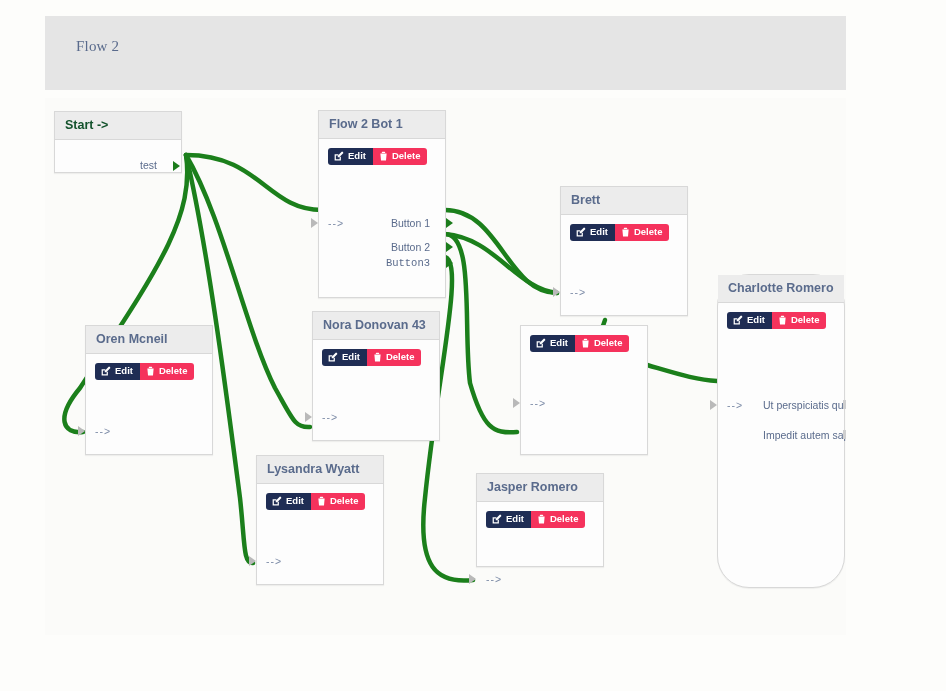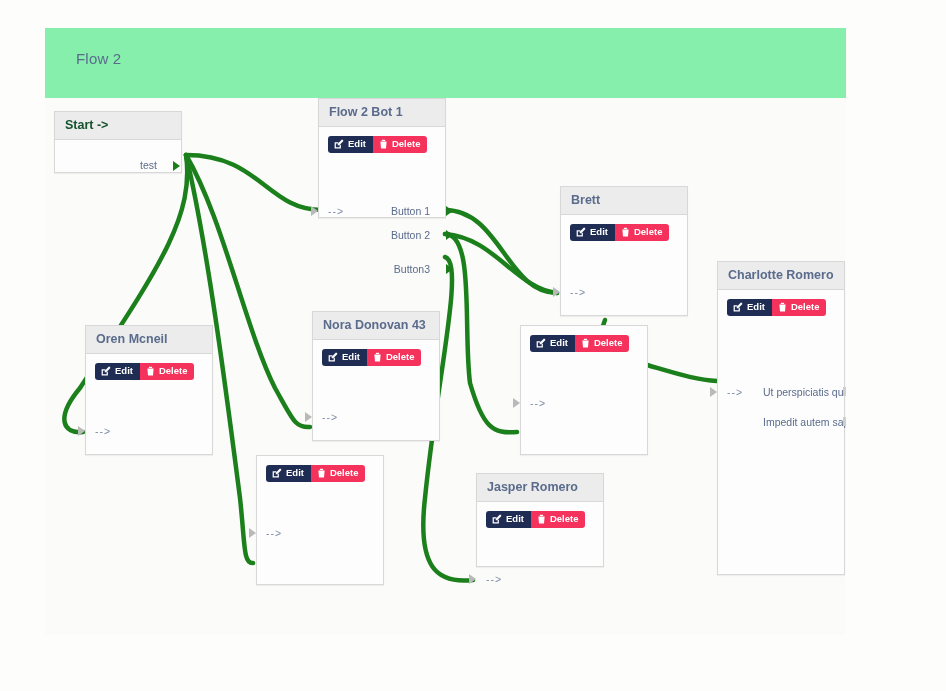--- a/index.html
+++ b/index.html
@@ -21,25 +21,26 @@
     position: absolute;
     left: 0; top: 0;
     width: 946px; height: 691px;
     background: #fdfdfb;
   }
 
   
   #flow-header {
     position: absolute;
     left: 45px;
-    top: 28px;
+    top: 16px;
     width: 801px;
     height: 74px;
-    background: #86efac;
+    background: #e5e5e5;
     box-sizing: border-box;
+    font-family: Liberation Serif, serif;
   }
   #flow-title {
     position: absolute;
     left: 31px;
     top: 22px;
     font-size: 15px;
     color: #5a6b8c;
     letter-spacing: .2px;
     white-space: nowrap;
   }
@@ -197,21 +198,21 @@
     <div class="node start" style="left:9px; top:13px; width:128px; height:62px;">
       <div class="node-header">Start -&gt;</div>
       <div class="node-body">
         <div class="port-row port-out" style="margin-top:10px;">
           <span>test</span>
           <span class="handle out green" style="top:3px;"></span>
         </div>
       </div>
     </div>
 
-    <div class="node" style="left:273px; top:0; width:128px; height:120px;">
+    <div class="node" style="left:273px; top:12px; width:128px; height:188px;">
       <div class="node-header">Flow 2 Bot 1</div>
       <div class="node-body">
         <div class="btn-group">
           <button class="btn btn-edit">
             <span>
               <svg width="10" height="10" viewBox="0 0 16 16">
                   <path fill="#fff" d="M1 5v10h10V9h-2v4H3V7h4V5H1z"></path>
                   <path fill="#fff" d="M13.7 1.3a1 1 0 0 0-1.4 0L6 7.6V10h2.4l6.3-6.3a1 1 0 0 0 0-1.4l-1-1z"></path>
                 </svg>
             </span>
@@ -230,21 +231,21 @@
           <div class="port-row">
             <span class="handle in" style="top:2px;"></span>
             <span class="port-in" style="position:absolute;left:0;">--&gt;</span>
             <span class="port-out" style="display:block;">Button 1</span>
             <span class="handle out green" style="top:2px;"></span>
           </div>
           <div class="port-row" style="margin-top:9px;">
             <span class="port-out" style="display:block;">Button 2</span>
             <span class="handle out green" style="top:2px;"></span>
           </div>
-          <div class="port-row" style="margin-top:19px;">
+          <div class="port-row" style="margin-top:1px;font-family:Liberation Mono, monospace;">
             <span class="port-out" style="display:block;">Button3</span>
             <span class="handle out green" style="top:2px;"></span>
           </div>
         </div>
       </div>
     </div>
 
     <div class="node" style="left:40px; top:227px; width:128px; height:130px;">
       <div class="node-header">Oren Mcneil</div>
       <div class="node-body">
@@ -301,20 +302,21 @@
         <div class="ports" style="top:70px;">
           <div class="port-row port-in">
             <span class="handle in" style="top:2px;"></span>
             <span>--&gt;</span>
           </div>
         </div>
       </div>
     </div>
 
     <div class="node" style="left:211px; top:357px; width:128px; height:130px;">
+      <div class="node-header">Lysandra Wyatt</div>
       <div class="node-body">
         <div class="btn-group">
           <button class="btn btn-edit">
             <span>
               <svg width="10" height="10" viewBox="0 0 16 16">
                   <path fill="#fff" d="M1 5v10h10V9h-2v4H3V7h4V5H1z"></path>
                   <path fill="#fff" d="M13.7 1.3a1 1 0 0 0-1.4 0L6 7.6V10h2.4l6.3-6.3a1 1 0 0 0 0-1.4l-1-1z"></path>
                 </svg>
             </span>
             <span>Edit</span>
@@ -422,21 +424,21 @@
         </div>
         <div class="ports" style="top:70px;">
           <div class="port-row port-in">
             <span class="handle in" style="top:2px;"></span>
             <span>--&gt;</span>
           </div>
         </div>
       </div>
     </div>
 
-    <div class="node" style="left:672px; top:163px; width:128px; height:314px;">
+    <div class="node" style="left:672px; top:176px; width:128px; height:314px;border-radius:32px;">
       <div class="node-header">Charlotte Romero</div>
       <div class="node-body">
         <div class="btn-group">
           <button class="btn btn-edit">
             <span>
               <svg width="10" height="10" viewBox="0 0 16 16">
                   <path fill="#fff" d="M1 5v10h10V9h-2v4H3V7h4V5H1z"></path>
                   <path fill="#fff" d="M13.7 1.3a1 1 0 0 0-1.4 0L6 7.6V10h2.4l6.3-6.3a1 1 0 0 0 0-1.4l-1-1z"></path>
                 </svg>
             </span>

